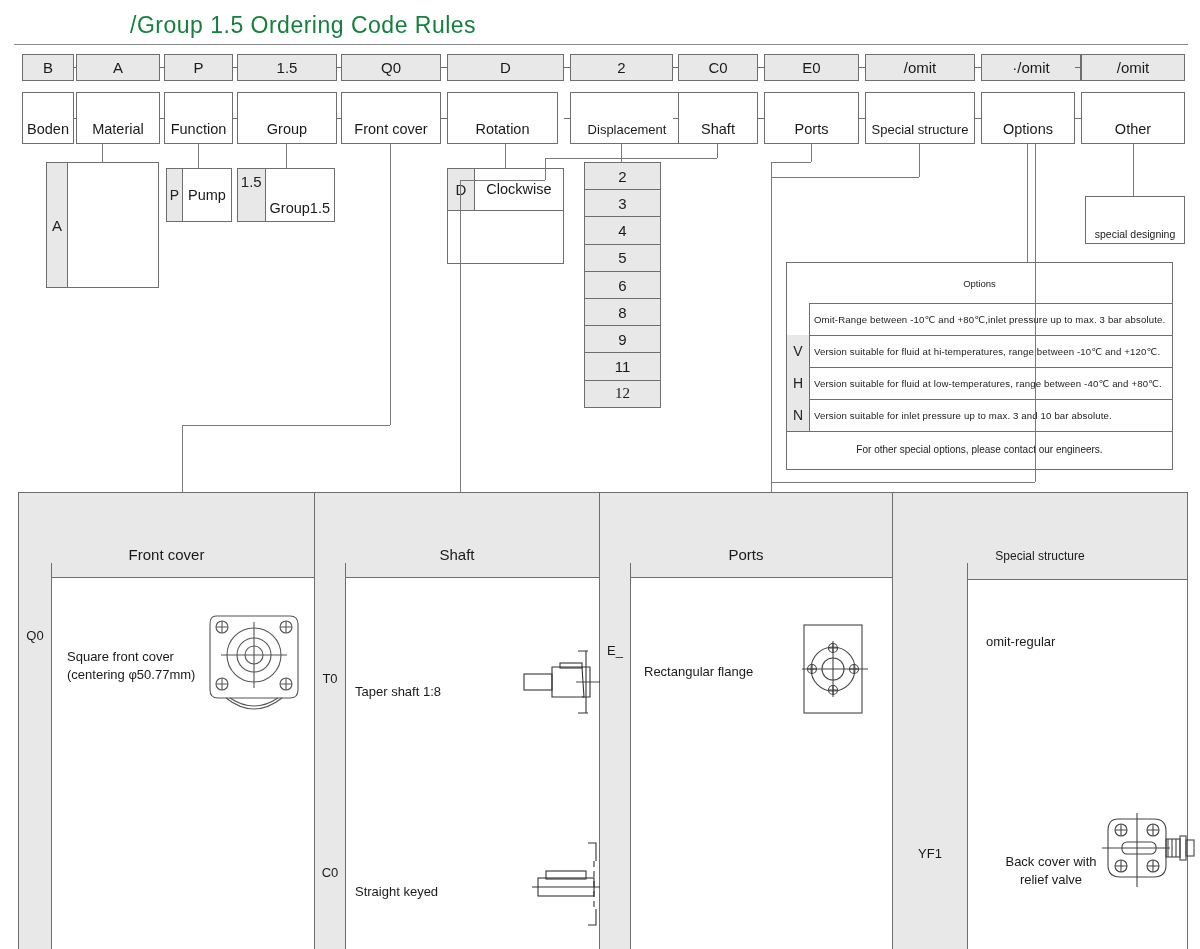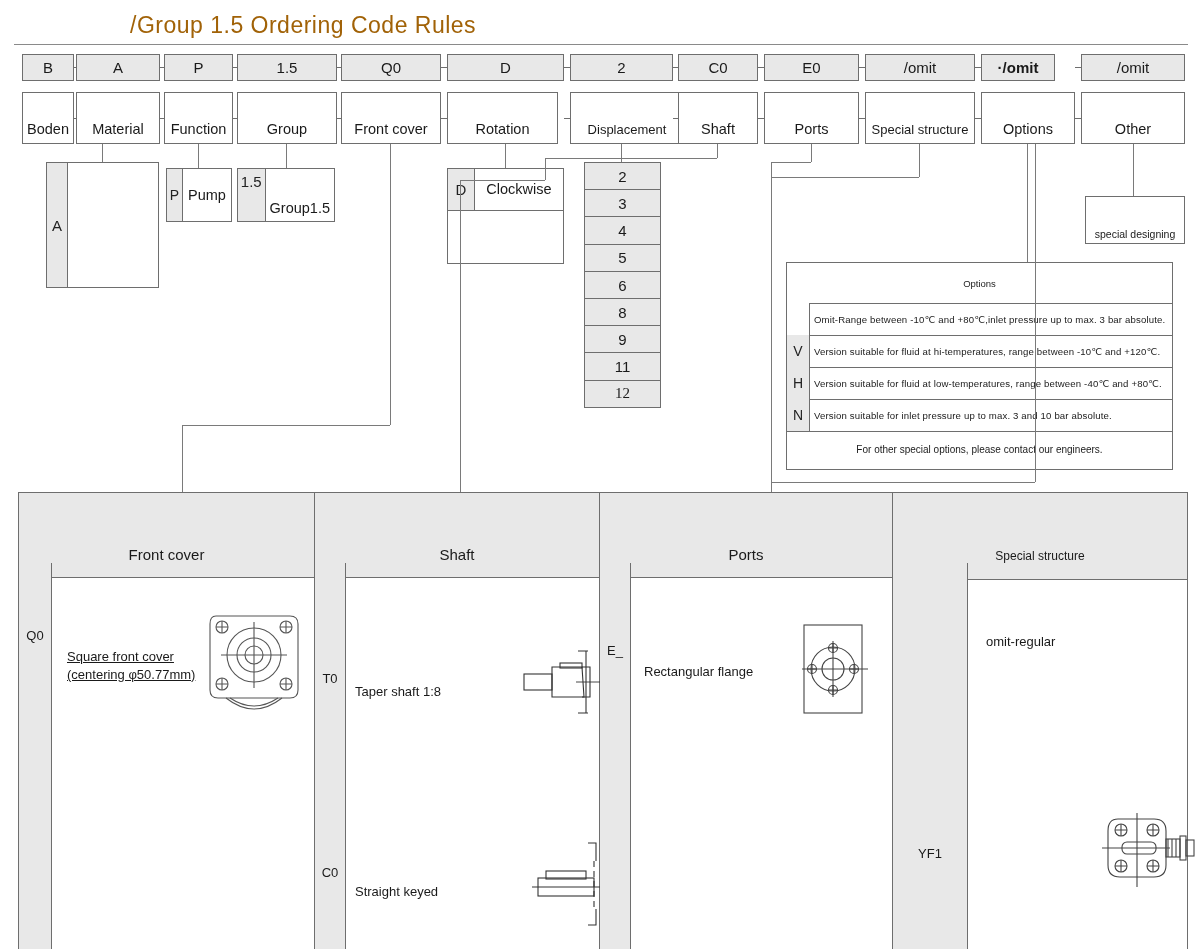--- a/index.html
+++ b/index.html
@@ -6,21 +6,21 @@
   body{
     width:1200px;height:949px;position:relative;overflow:hidden;
     font-family:"Liberation Sans","DejaVu Sans",sans-serif;
     color:#1a1a1a;
   }
   .abs{position:absolute;box-sizing:border-box;}
 
   
   #title{
     left:130px;top:8px;width:600px;height:34px;
-    font-size:23px;letter-spacing:.5px;color:#a16207;
+    font-size:23px;letter-spacing:.5px;color:#15803d;
     display:flex;align-items:center;
   }
   #title-rule{
     left:14px;top:44px;width:1174px;height:0;
     border-top:1.6px solid #8a8a8a;
   }
 
   
   .codebox{
     background:#e8e8e8;border:1.3px solid #6e6e6e;
@@ -154,21 +154,21 @@
     <div class="abs hconn" style="left: 758px; width: 6px;"></div>
     <div class="abs hconn2" style="left: 758px; width: 6px;"></div>
     <div class="abs codebox" style="left: 764px; width: 95px;">E0</div>
     <div class="abs namebox" style="left: 764px; width: 95px;">Ports</div>
     <div class="abs hconn" style="left: 859px; width: 6px;"></div>
     <div class="abs hconn2" style="left: 859px; width: 6px;"></div>
     <div class="abs codebox" style="left: 865px; width: 110px;">/omit</div>
     <div class="abs namebox small" style="left: 865px; width: 110px;">Special structure</div>
     <div class="abs hconn" style="left: 975px; width: 6px;"></div>
     <div class="abs hconn2" style="left: 975px; width: 6px;"></div>
-    <div class="abs codebox" style="left: 981px; width: 74px; font-weight: bold;">·/omit</div>
+    <div class="abs codebox" style="left: 981px; width: 100px;">·/omit</div>
     <div class="abs namebox" style="left: 981px; width: 94px;">Options</div>
     <div class="abs hconn" style="left: 1075px; width: 6px;"></div>
     <div class="abs hconn2" style="left: 1075px; width: 6px;"></div>
     <div class="abs codebox" style="left: 1081px; width: 104px;">/omit</div>
     <div class="abs namebox" style="left: 1081px; width: 104px;">Other</div>
   </div>
 
 <div class="abs dtable" style="left:46px;top:162px;width:113px;height:126px;">
   <div class="dkey" style="width:20px;">A</div>
 </div>
@@ -253,21 +253,21 @@
 <div class="abs" id="bottom">
 
   <div class="bsec-div" style="left:295px;"></div>
   <div class="bsec-div" style="left:580px;"></div>
   <div class="bsec-div" style="left:873px;"></div>
 
   <div class="bsec" style="left:0;width:295px;">
     <div class="bsec-head">Front cover</div>
     <div class="bkeycol" style="left:0;width:32px;"></div>
     <div class="bkey" style="top:135px;width:32px;">Q0</div>
-    <div class="blabel multiline" style="left:48px;top:155px;width:190px;text-decoration:underline;">Square front cover<br>(centering φ50.77mm)</div>
+    <div class="blabel multiline" style="left:48px;top:155px;width:190px;">Square front cover<br>(centering φ50.77mm)</div>
 
     <div class="abs" style="left:185px;top:115px;">
       <svg width="100" height="110" viewBox="0 0 100 110">
         <g fill="none" stroke="#555" stroke-width="1.1">
           <path d="M12 8 Q6 8 6 16 L6 82 Q6 90 14 90 L86 90 Q94 90 94 82 L94 16 Q94 8 86 8 Z"></path>
           <circle cx="50" cy="47" r="27"></circle>
           <circle cx="50" cy="47" r="17"></circle>
           <circle cx="50" cy="47" r="9"></circle>
           <circle cx="18" cy="19" r="6"></circle>
             <path d="M12 19h12M18 13v12"></path>
@@ -346,20 +346,21 @@
       </svg>
     </div>
   </div>
 
   <div class="bsec" style="left:874px;width:294px;">
     <div class="bsec-head tiny">Special structure</div>
     <div class="bkeycol" style="left:0;width:74px;"></div>
     <div class="bkey" style="top:150px;width:74px;"></div>
     <div class="blabel" style="left:93px;top:140px;width:170px;">omit-regular</div>
     <div class="bkey" style="top:353px;width:74px;">YF1</div>
+    <div class="blabel multiline ctr" style="left:93px;top:360px;width:130px;">Back cover with<br>relief valve</div>
 
     <div class="abs" style="left:205px;top:312px;">
       <svg width="100" height="90" viewBox="0 0 100 90">
         <g fill="none" stroke="#444" stroke-width="1.1">
           <path d="M20 14 Q10 14 10 26 L10 60 Q10 72 22 72 L56 72 Q68 72 68 60 L68 26 Q68 14 56 14 Z"></path>
           <circle cx="23" cy="25" r="6"></circle>
             <path d="M17 25h12M23 19v12"></path>
           <circle cx="55" cy="25" r="6"></circle>
             <path d="M49 25h12M55 19v12"></path>
           <circle cx="23" cy="61" r="6"></circle>

